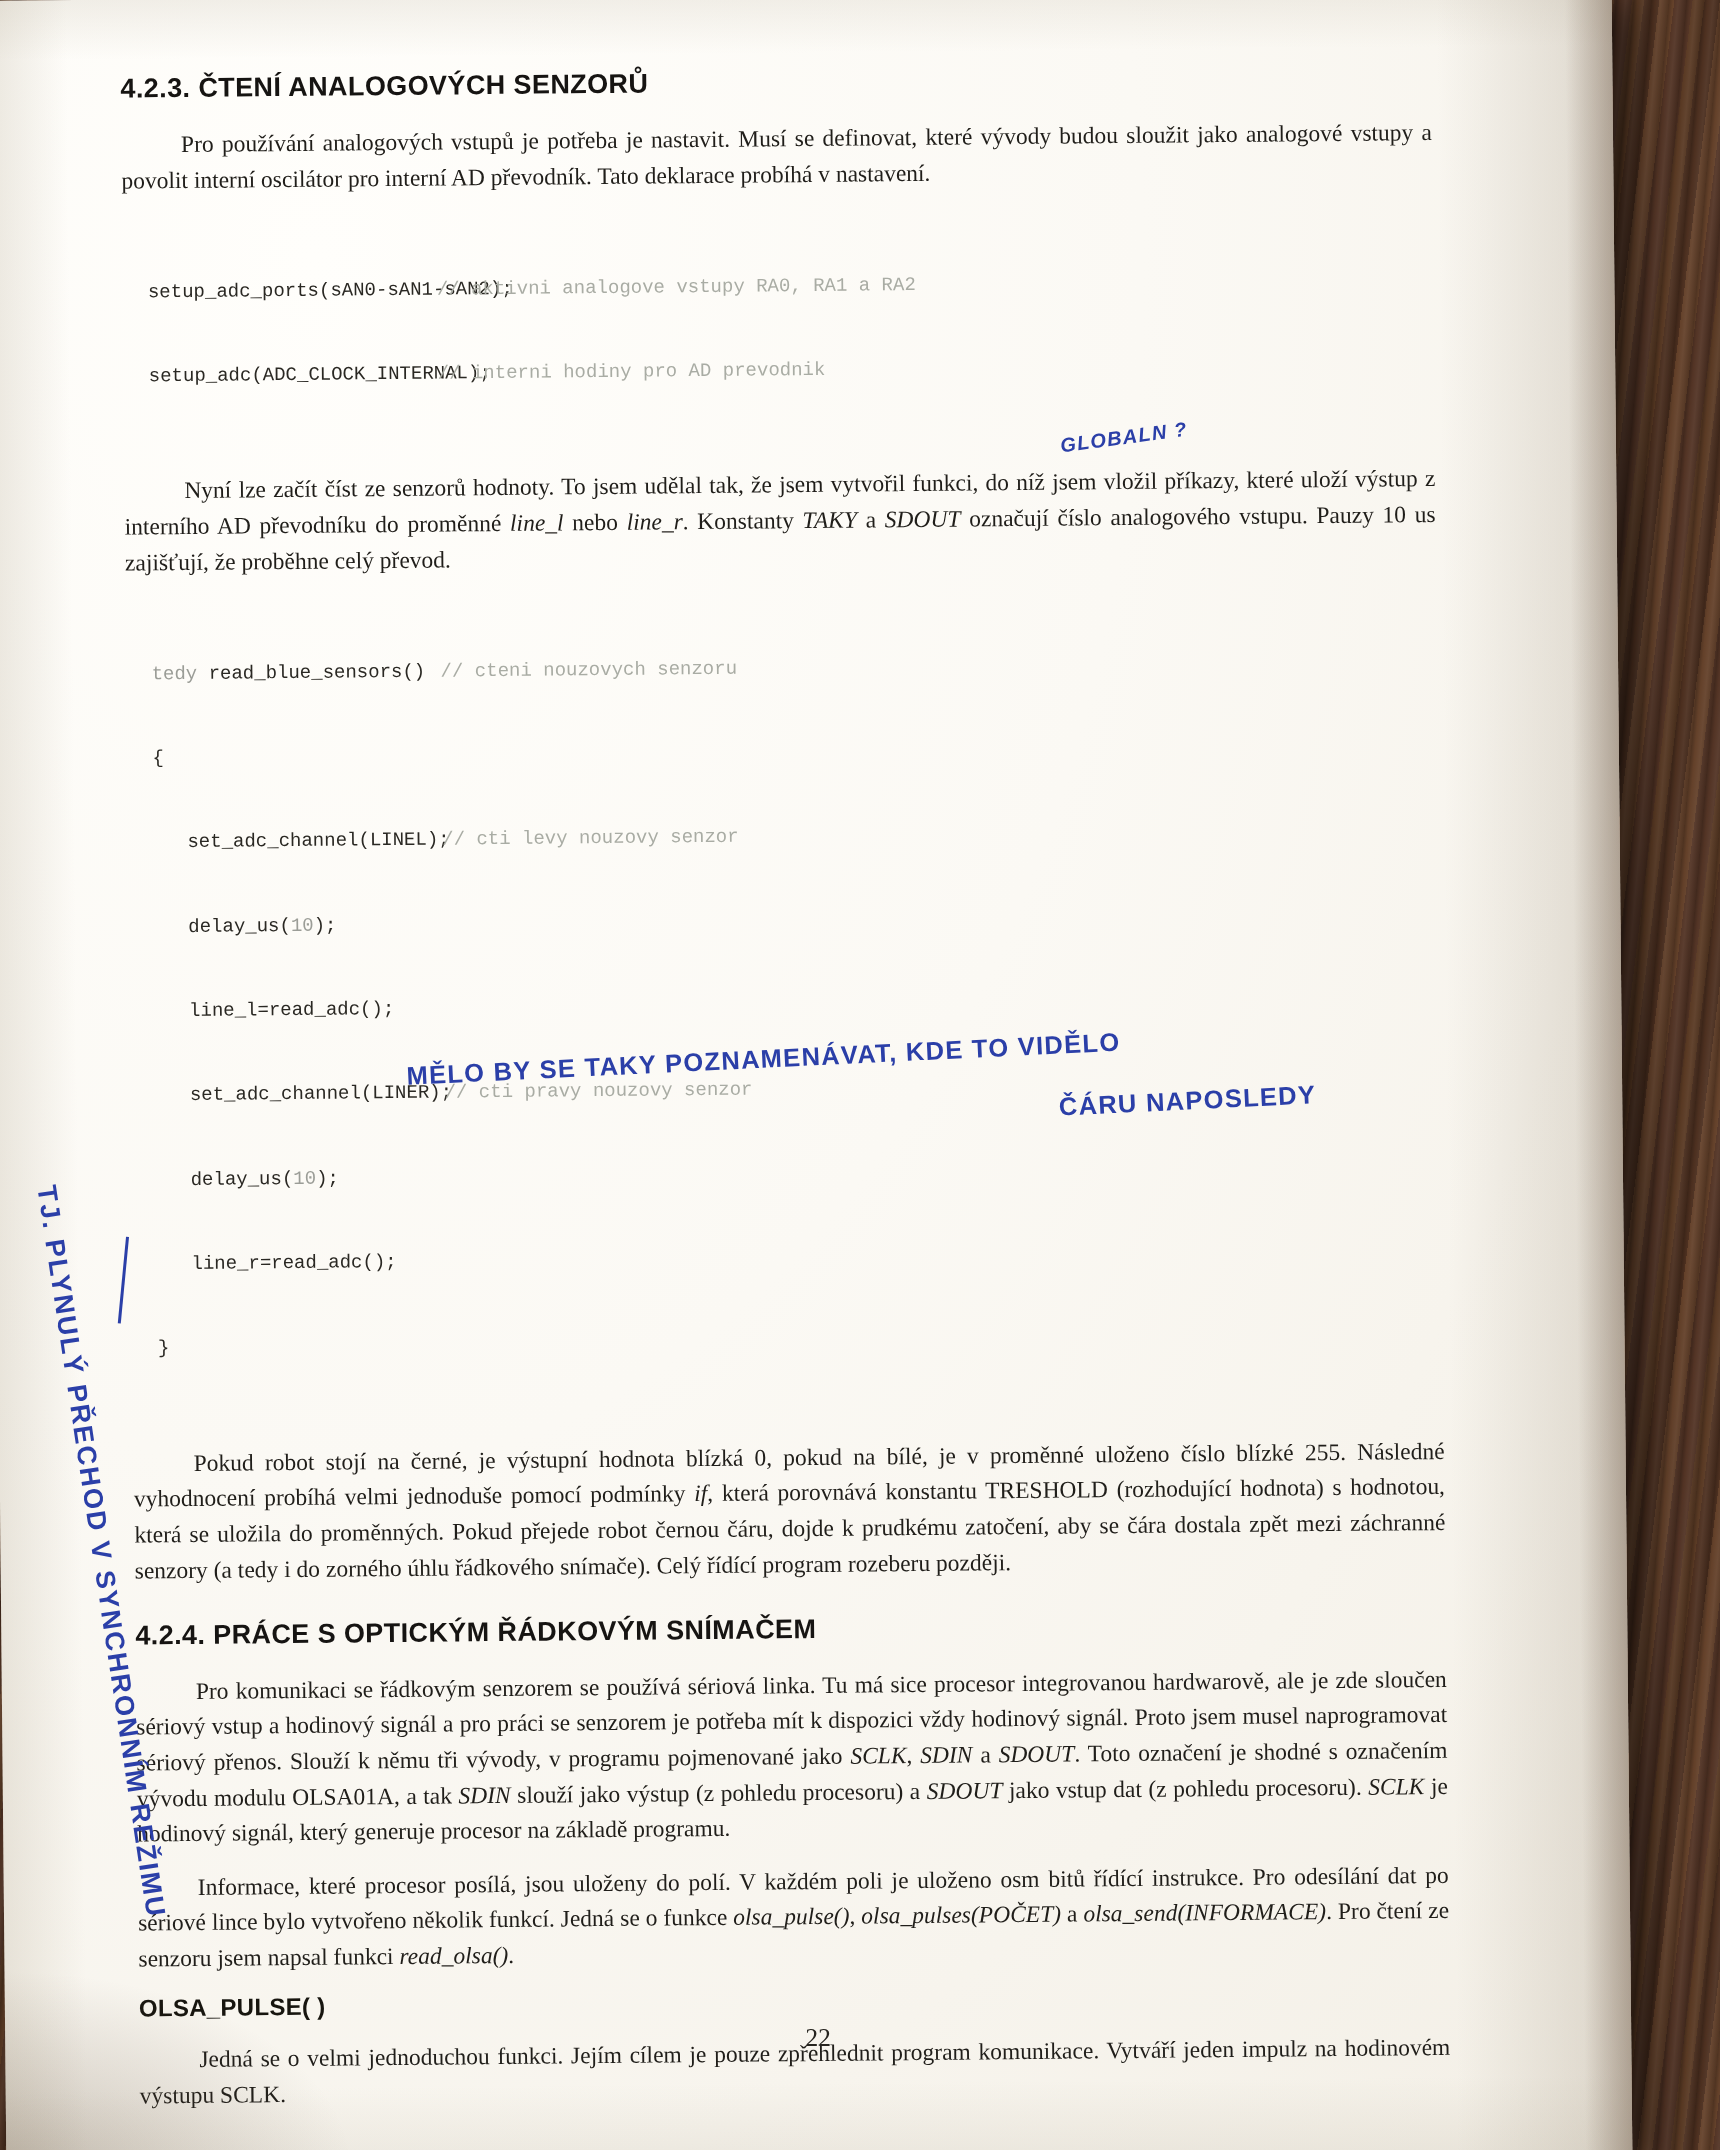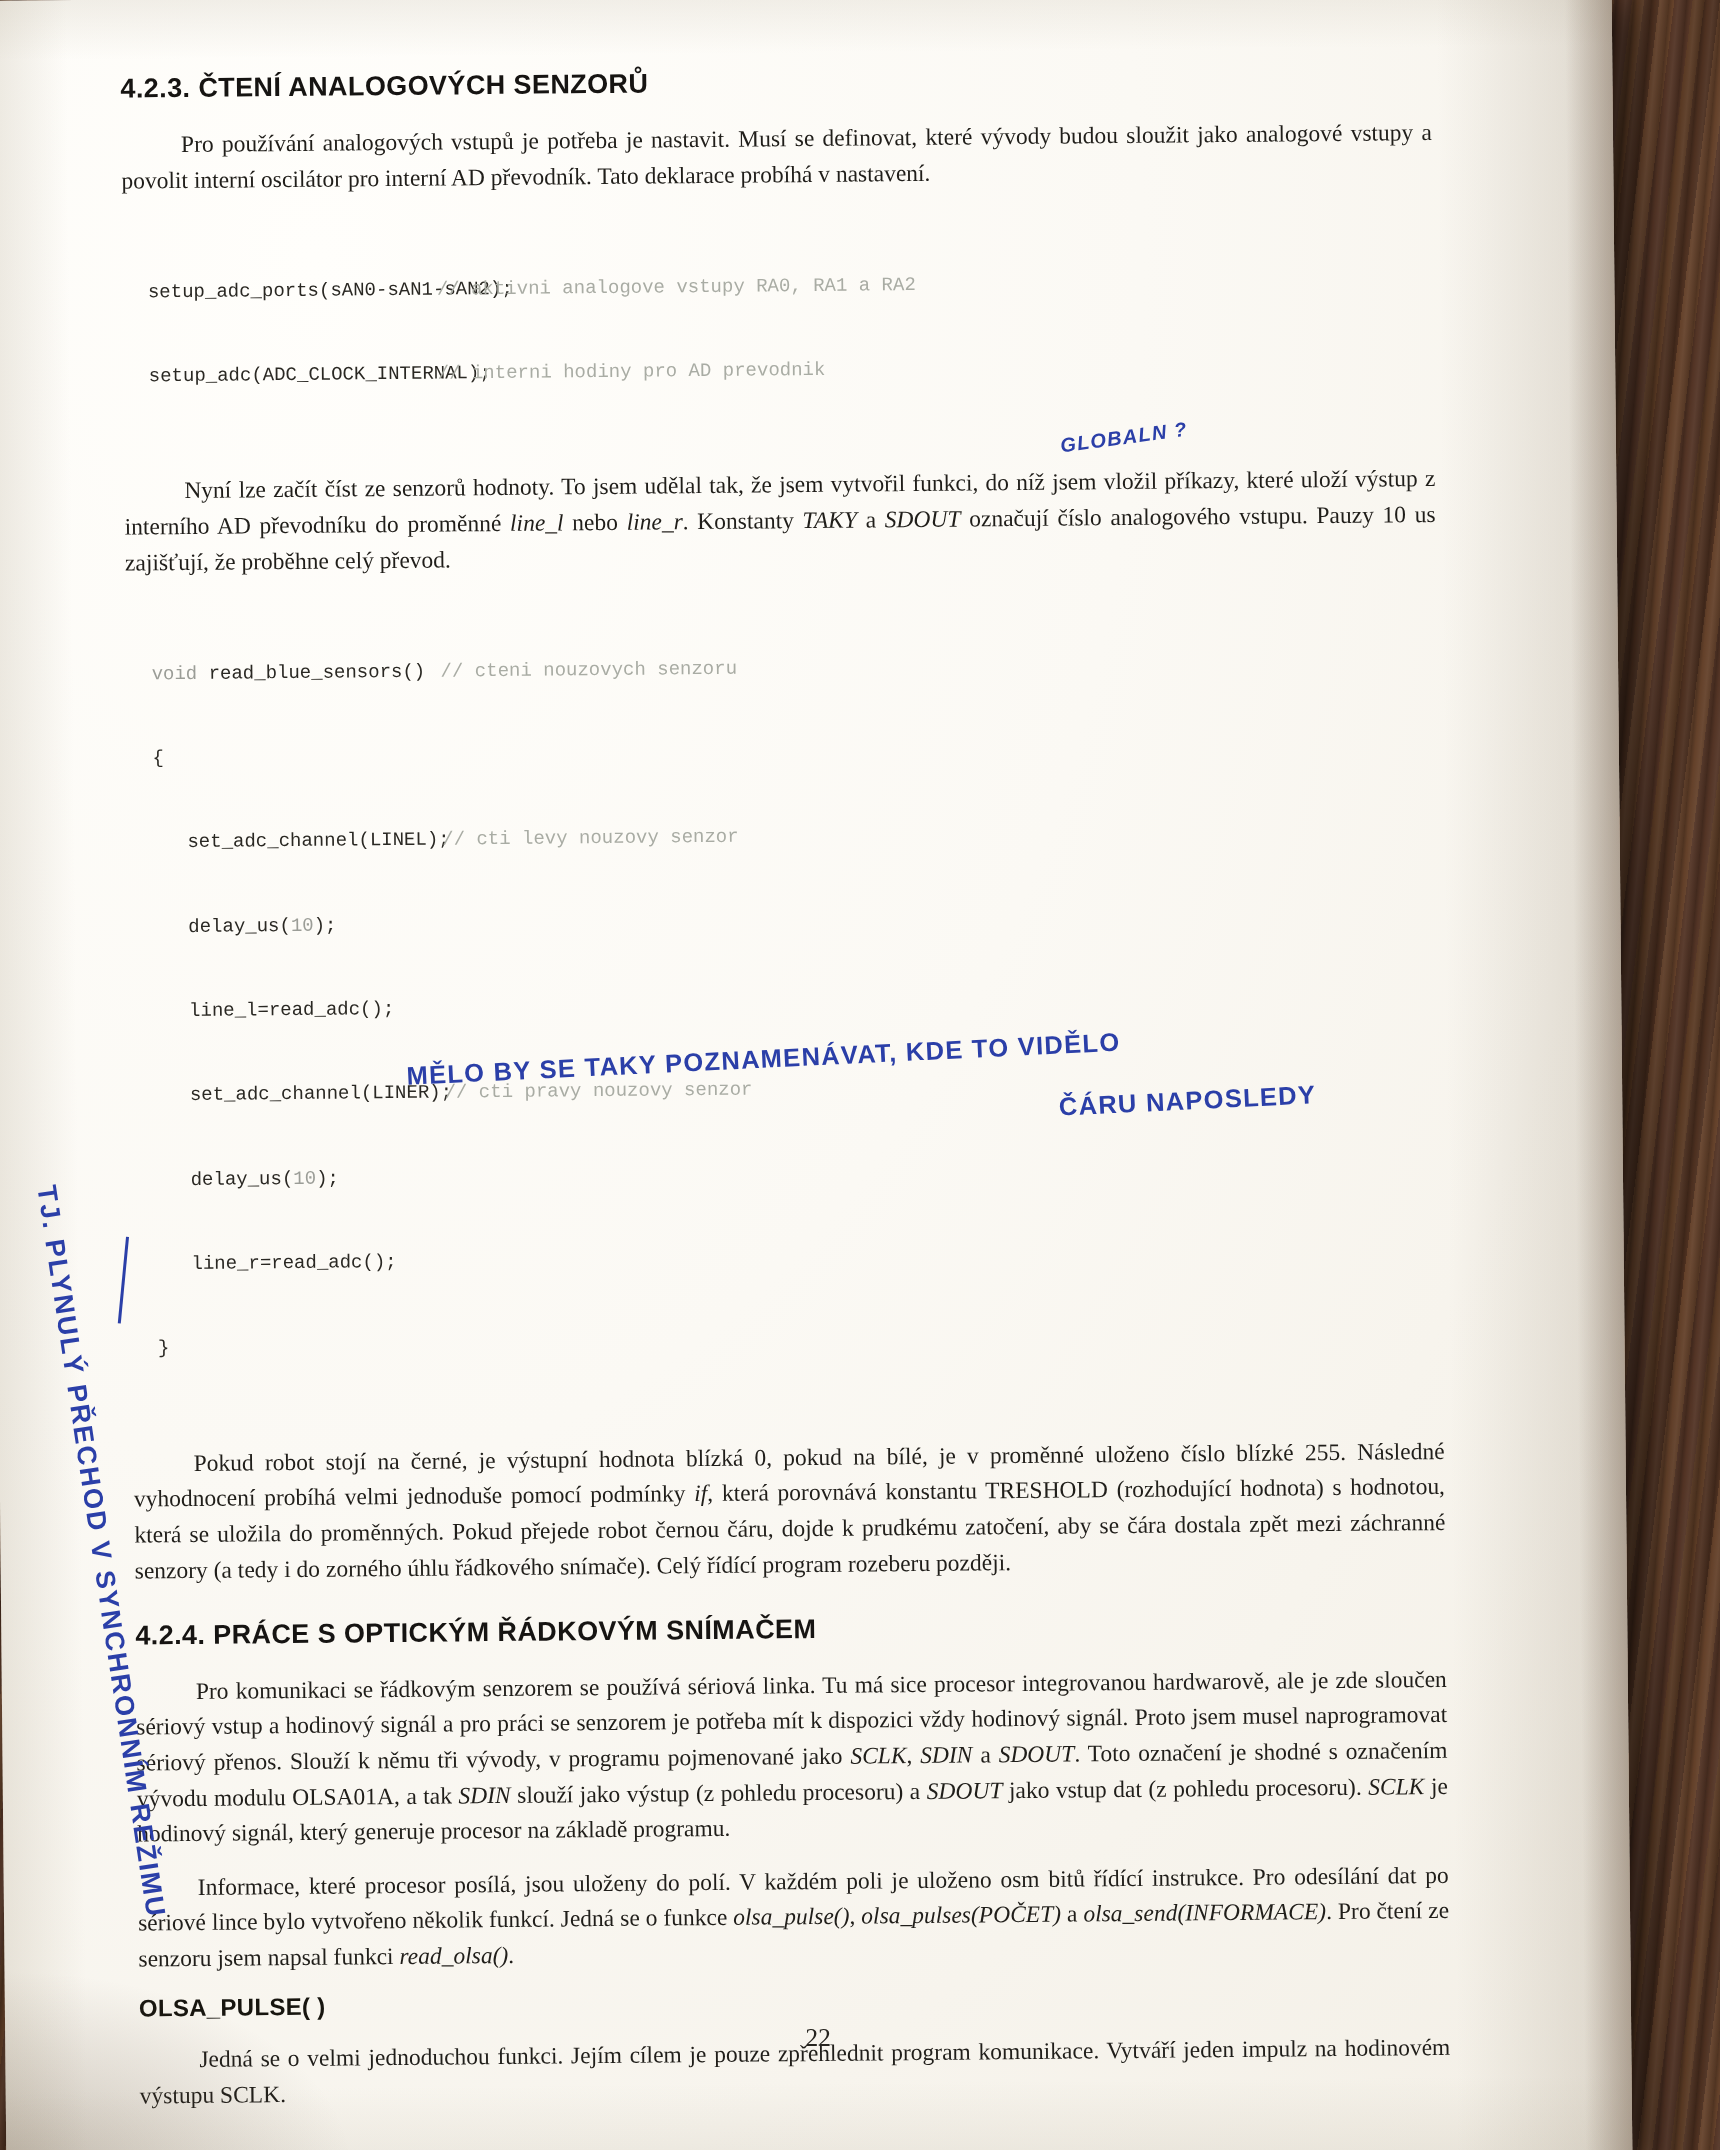--- a/index.html
+++ b/index.html
@@ -204,21 +204,21 @@
     <p class="para">Pro používání analogových vstupů je potřeba je nastavit. Musí se definovat, které vývody budou sloužit jako analogové vstupy a povolit interní oscilátor pro interní AD převodník. Tato deklarace probíhá v nastavení.</p>
 
     <div class="code">
       <span class="line"><span class="cmt-col">setup_adc_ports(sAN0-sAN1-sAN2);</span><span class="comment">// aktivni analogove vstupy RA0, RA1 a RA2</span></span>
       <span class="line"><span class="cmt-col">setup_adc(ADC_CLOCK_INTERNAL);</span><span class="comment">// interni hodiny pro AD prevodnik</span></span>
     </div>
 
     <p class="para">Nyní lze začít číst ze senzorů hodnoty. To jsem udělal tak, že jsem vytvořil funkci, do níž jsem vložil příkazy, které uloží výstup z interního AD převodníku do proměnné <em>line_l</em> nebo <em>line_r</em>. Konstanty <em>TAKY</em> a <em>SDOUT</em> označují číslo analogového vstupu.  Pauzy 10 us zajišťují, že proběhne celý převod.</p>
 
     <div class="code">
-      <span class="line"><span class="cmt-col"><span class="faint">void </span>read_blue_sensors()</span><span class="comment">// cteni nouzovych senzoru</span></span>
+      <span class="line"><span class="cmt-col"><span class="faint">tedy </span>read_blue_sensors()</span><span class="comment">// cteni nouzovych senzoru</span></span>
       <span class="line">{</span>
       <span class="line"><span class="cmt-col">   set_adc_channel(LINEL);</span><span class="comment">// cti levy nouzovy senzor</span></span>
       <span class="line">   delay_us(<span class="faint">10</span>);</span>
       <span class="line">   line_l=read_adc();</span>
       <span class="line"><span class="cmt-col">   set_adc_channel(LINER);</span><span class="comment">// cti pravy nouzovy senzor</span></span>
       <span class="line">   delay_us(<span class="faint">10</span>);</span>
       <span class="line">   line_r=read_adc();</span>
       <span class="line">}</span>
     </div>
 

